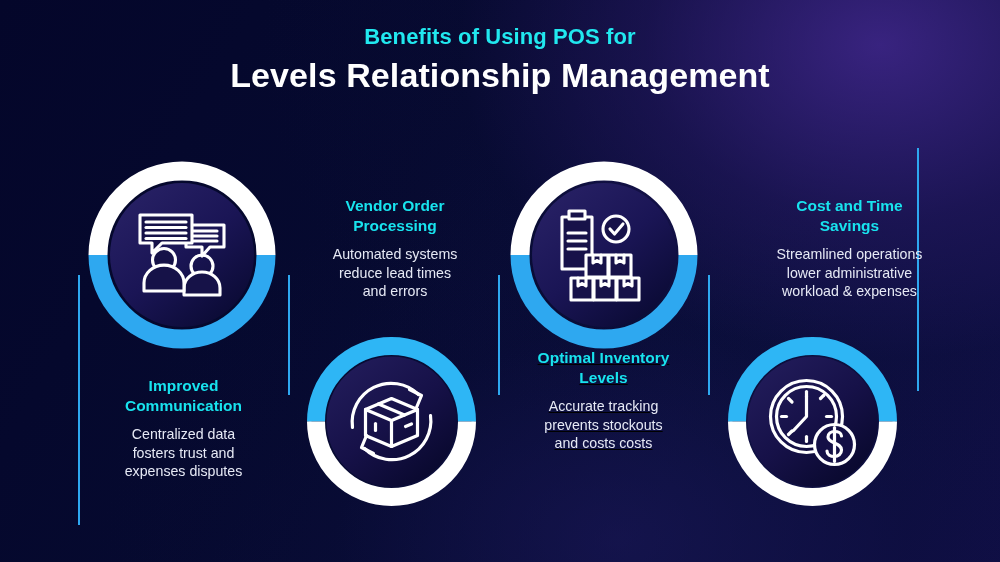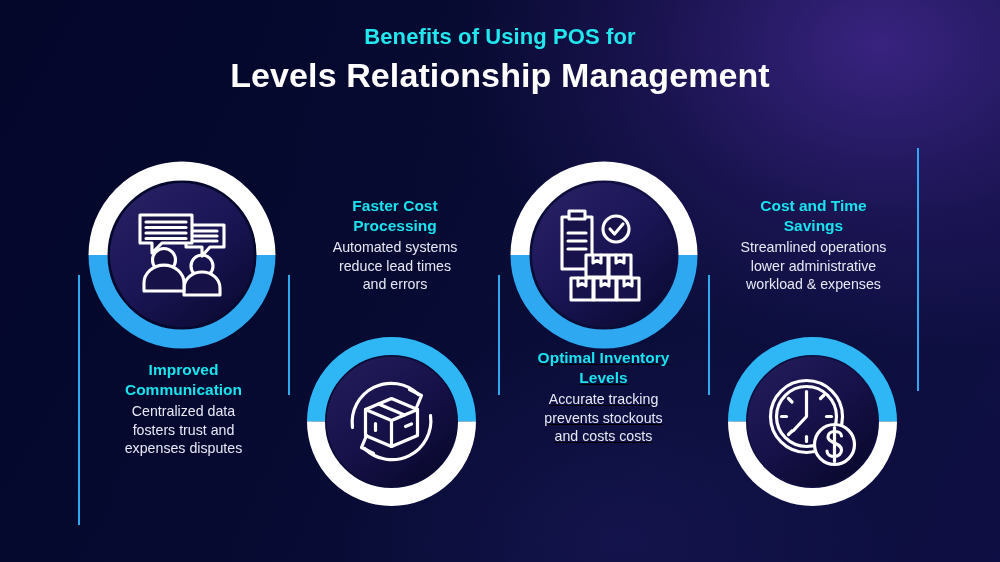--- a/index.html
+++ b/index.html
@@ -72,21 +72,21 @@
     text-align: center;
   }
   .tb-title {
     font-size: 15.5px;
     font-weight: bold;
     color: #18e3ee;
     line-height: 1.28;
     white-space: pre-line;
   }
   .tb-desc {
-    margin-top: 2px;
+    margin-top: 9px;
     font-size: 14.2px;
     font-weight: normal;
     color: #e6e9f5;
     line-height: 1.33;
     white-space: pre-line;
   }
 </style>
 </head>
 <body>
 
@@ -245,45 +245,45 @@
 
         <polyline points="-19,9 -6,-5 -6,-25"></polyline>
 
         <circle cx="22" cy="23" r="20" fill="#141046"></circle>
         <path d="M 29 14.5 C 29 11.5 25.5 10 22 10 C 18.5 10 15.5 12 15.5 15.5 C 15.5 22 29 21 29 28.5 C 29 32.5 25.5 35 22 35 C 18 35 14.5 33 14.5 29.5"></path>
         <line x1="22" y1="6" x2="22" y2="40"></line>
       </g>
     </svg>
   </div>
 
-  <div class="textblock" style="left:96px; top:360px; width:175px;text-align:center;">
+  <div class="textblock" style="left:96px; top:376px; width:175px;text-align:center;">
     <div class="tb-title">Improved
 Communication</div>
     <div class="tb-desc">Centralized data
 fosters trust and
 expenses disputes</div>
   </div>
 
   <div class="textblock" style="left:305px; top:196px; width:180px;">
-    <div class="tb-title">Faster Cost
+    <div class="tb-title">Vendor Order
 Processing</div>
     <div class="tb-desc">Automated systems
 reduce lead times
 and errors</div>
   </div>
 
   <div class="textblock" style="left:513px; top:348px; width:181px;text-decoration:underline;">
     <div class="tb-title">Optimal Inventory
 Levels</div>
     <div class="tb-desc">Accurate tracking
 prevents stockouts
 and costs costs</div>
   </div>
 
-  <div class="textblock" style="left:721px; top:196px; width:185px;">
+  <div class="textblock" style="left:757px; top:196px; width:185px;">
     <div class="tb-title">Cost and Time
 Savings</div>
     <div class="tb-desc">Streamlined operations
 lower administrative
 workload &amp; expenses</div>
   </div>
 
 </div>
 
 </body></html>

